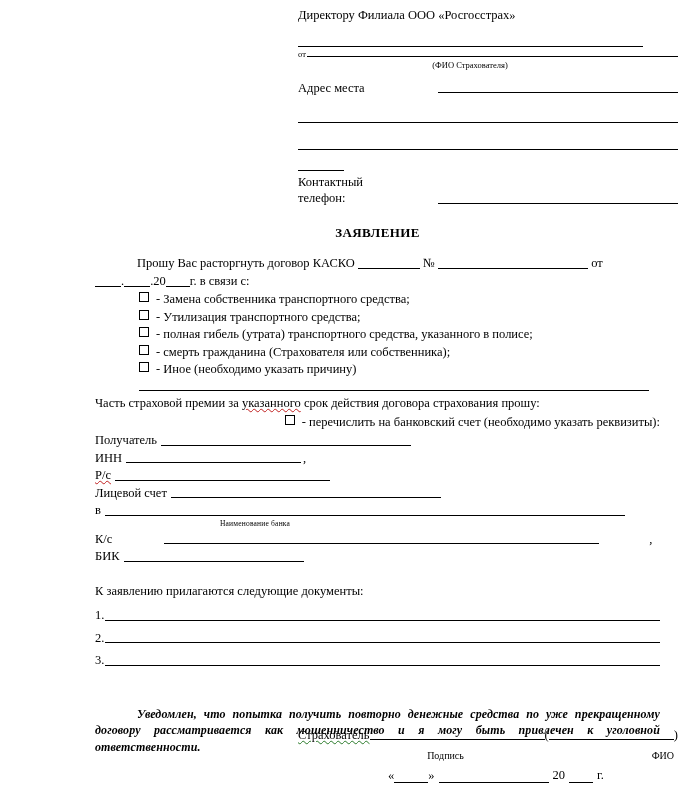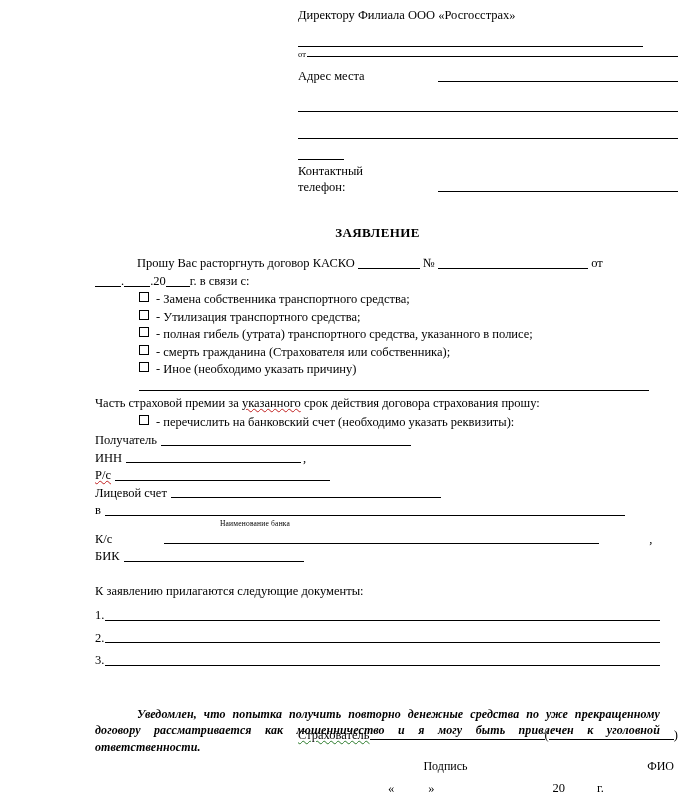--- a/index.html
+++ b/index.html
@@ -162,20 +162,21 @@
   }
   .wavy-green {
     text-decoration: underline;
     text-decoration-style: wavy;
     text-decoration-color: #2a7a2a;
     text-decoration-thickness: 1px;
   }
   .transfer {
     padding-left: 44px;
     margin-top: 2px;
+    text-align: right;
   }
 
   .bank { margin-top: 2px; }
   .bank .brow {
     display: flex;
     align-items: flex-end;
     margin-top: 1px;
   }
   .bank .blabel {
     white-space: nowrap;
@@ -214,22 +215,22 @@
   .sign-row { display: flex; align-items: flex-end; }
   .sign-label { white-space: nowrap; }
   .sign-line {
     flex: 1 1 auto;
     border-bottom: 1px solid #000;
     height: 0;
     margin-bottom: 3px;
   }
   .sign-caps {
     display: flex;
-    font-size: 12px;
-    margin-top: 16px;
+    font-size: 10px;
+    margin-top: 7px;
     padding-left: 60px;
   }
   .sign-caps .c1 { width: 175px; text-align: center; }
   .sign-caps .c2 { flex: 1 1 auto; text-align: right; padding-right: 4px; }
   .date-row {
     display: flex;
     align-items: flex-end;
     margin-top: 7px;
     padding-left: 90px;
     font-size: 12.5px;
@@ -252,20 +253,21 @@
       <span>Директору Филиала ООО «Росгосстрах»</span>
     </div>
 
     <div class="short-line"></div>
 
     <div class="ot-row">
       <span class="ot-label">от</span>
       <span class="dotline"></span>
     </div>
 
+    <div class="fio-cap">(ФИО Страхователя)</div>
 
     <div class="addr-row">
       <div class="addr-label">
         <div>Адрес места</div>
       </div>
       <span class="addr-line"></span>
     </div>
 
     <div class="wide-line"></div>
     <div class="wide-line"></div>

